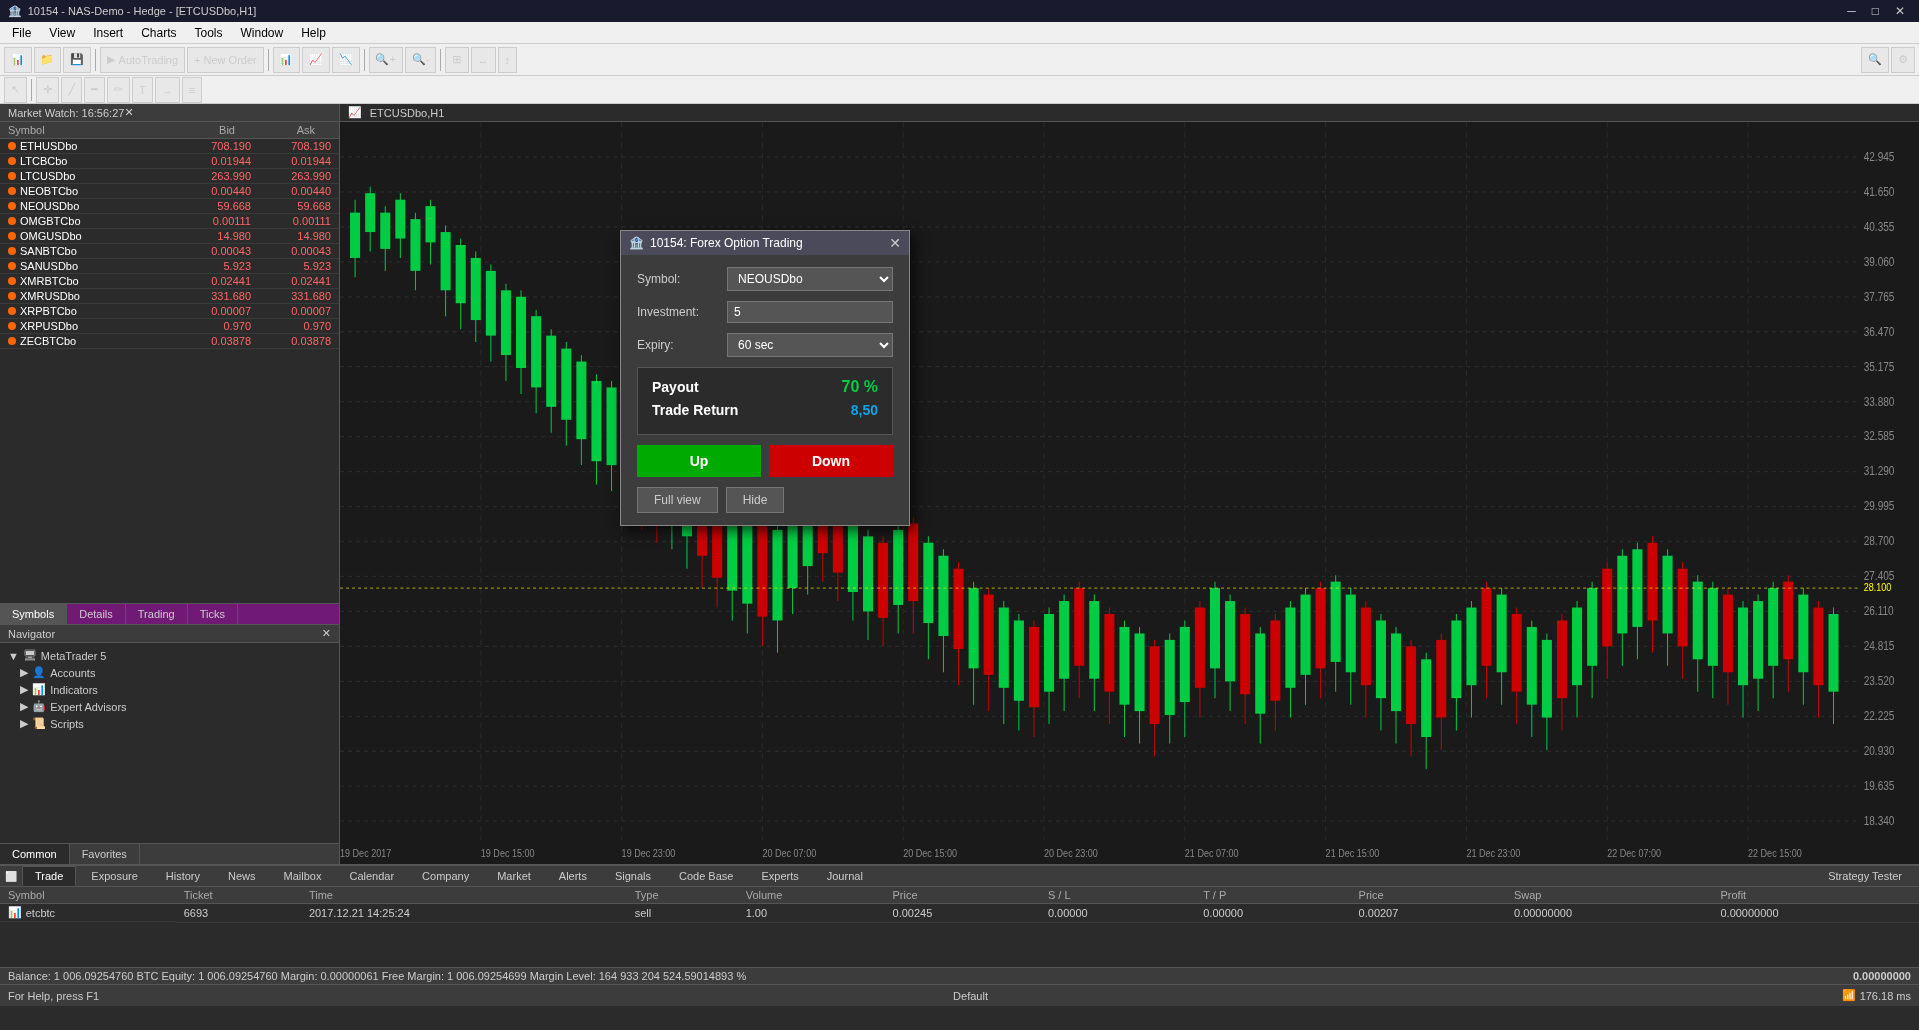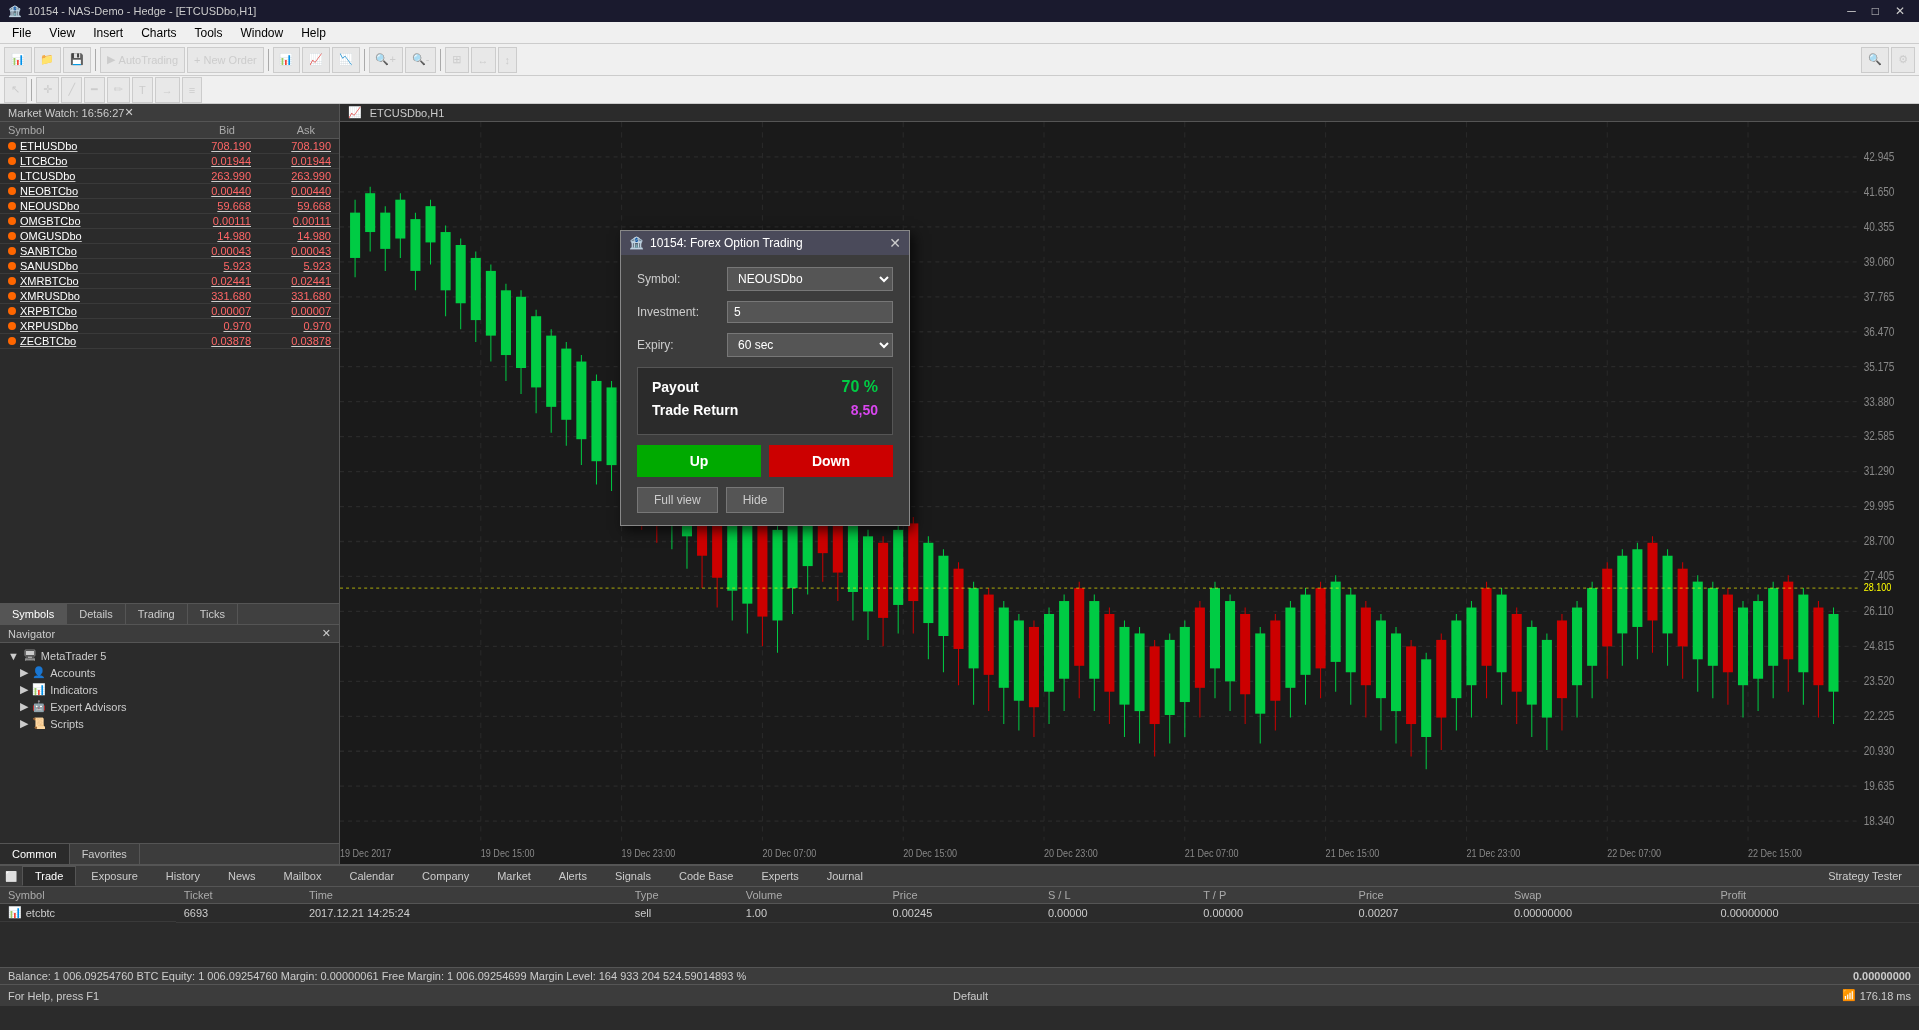--- a/index.html
+++ b/index.html
@@ -31,21 +31,21 @@
 
     
     #market-watch { flex: 1; overflow: hidden; display: flex; flex-direction: column; }
     #market-watch-header { background: #3c3c3c; color: #ccc; padding: 2px 8px; font-size: 11px; display: flex; align-items: center; border-bottom: 1px solid #555; }
     #market-watch-cols { display: grid; grid-template-columns: 1fr 80px 80px 16px; background: #3c3c3c; padding: 2px 8px; font-size: 11px; color: #aaa; border-bottom: 1px solid #555; }
     .mw-row { display: grid; grid-template-columns: 1fr 80px 80px; padding: 1px 8px; font-size: 11px; border-bottom: 1px solid #3a3a3a; }
     .mw-symbol { color: #fff; display: flex; align-items: center; gap: 4px; }
     .mw-dot { width: 8px; height: 8px; background: #ff6600; border-radius: 50%; display: inline-block; }
     .mw-bid { color: #ff6666; text-align: right; }
     .mw-ask { color: #ff6666; text-align: right; }
-    .mw-tabs { display: flex; background: #404040; border-top: 1px solid #555; }
+    .mw-tabs { display: flex; background: #701a75; border-top: 1px solid #555; }
     .mw-tab { padding: 4px 12px; font-size: 11px; cursor: pointer; color: #ccc; border-right: 1px solid #555; }
     .mw-tab.active { background: #555; color: #fff; }
 
     
     #navigator { height: 240px; background: #2b2b2b; border-top: 1px solid #555; display: flex; flex-direction: column; }
     #navigator-header { background: #3c3c3c; color: #ccc; padding: 2px 8px; font-size: 11px; display: flex; justify-content: space-between; align-items: center; border-bottom: 1px solid #555; }
     #navigator-body { flex: 1; overflow-y: auto; padding: 4px; }
     .nav-item { padding: 2px 4px; font-size: 11px; color: #ccc; cursor: pointer; display: flex; align-items: center; gap: 4px; }
 
     
@@ -80,21 +80,21 @@
     #modal-body { padding: 12px 16px; }
     .modal-row { display: flex; align-items: center; margin-bottom: 10px; }
     .modal-label { width: 90px; color: #ccc; font-size: 12px; }
     .modal-control { flex: 1; }
     .modal-select { width: 100%; background: #555; border: 1px solid #777; color: #fff; padding: 3px 6px; font-size: 12px; cursor: pointer; }
     .modal-input { width: 100%; background: #555; border: 1px solid #777; color: #fff; padding: 3px 6px; font-size: 12px; }
     .payout-section { background: #2b2b2b; border: 1px solid #555; padding: 10px 14px; margin: 10px 0; }
     .payout-row { display: flex; justify-content: space-between; align-items: center; margin-bottom: 6px; text-align: center; }
     .payout-label { color: #fff; font-size: 14px; font-weight: bold; }
     .payout-value { color: #00cc44; font-size: 16px; font-weight: bold; }
-    .trade-return-value { color: #d946ef; font-size: 14px; font-weight: bold; }
+    .trade-return-value { color: #0ea5e9; font-size: 14px; font-weight: bold; }
     .modal-buttons { display: flex; gap: 8px; margin-bottom: 10px; margin-top: 6px; }
     .btn-up { flex: 1; background: #00aa00; color: #fff; border: none; padding: 8px; font-size: 14px; font-weight: bold; cursor: pointer; }
     .btn-down { flex: 1; background: #cc0000; color: #fff; border: none; padding: 8px; font-size: 14px; font-weight: bold; cursor: pointer; }
     .modal-footer-buttons { display: flex; gap: 8px; }
     .btn-secondary { background: #555; color: #ccc; border: 1px solid #777; padding: 5px 16px; font-size: 12px; cursor: pointer; }
 
     
     ::-webkit-scrollbar { width: 8px; height: 8px; }
     ::-webkit-scrollbar-track { background: #2b2b2b; }
     ::-webkit-scrollbar-thumb { background: #555; }
@@ -176,21 +176,21 @@
       <div id="market-watch-header">
         <span>Market Watch: 16:56:27</span>
         <span>✕</span>
       </div>
       <div id="market-watch-cols">
         <span>Symbol</span>
         <span style="text-align:right">Bid</span>
         <span style="text-align:right">Ask</span>
         <span></span>
       </div>
-      <div style="flex:1; overflow-y:auto;text-decoration:underline;">
+      <div style="flex:1; overflow-y:auto;">
 
         <div id="mw-rows">
             <div class="mw-row">
       <span class="mw-symbol">
         <span class="mw-dot"></span>
         ETHUSDbo
       </span>
       <span class="mw-bid">708.190</span>
       <span class="mw-ask">708.190</span>
     </div>

